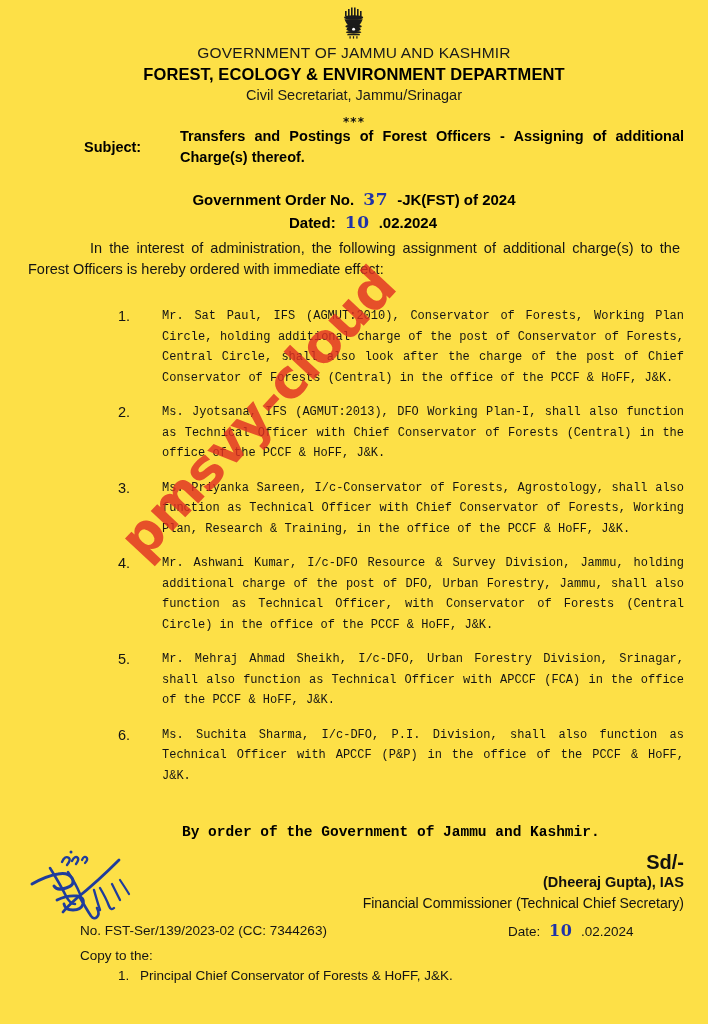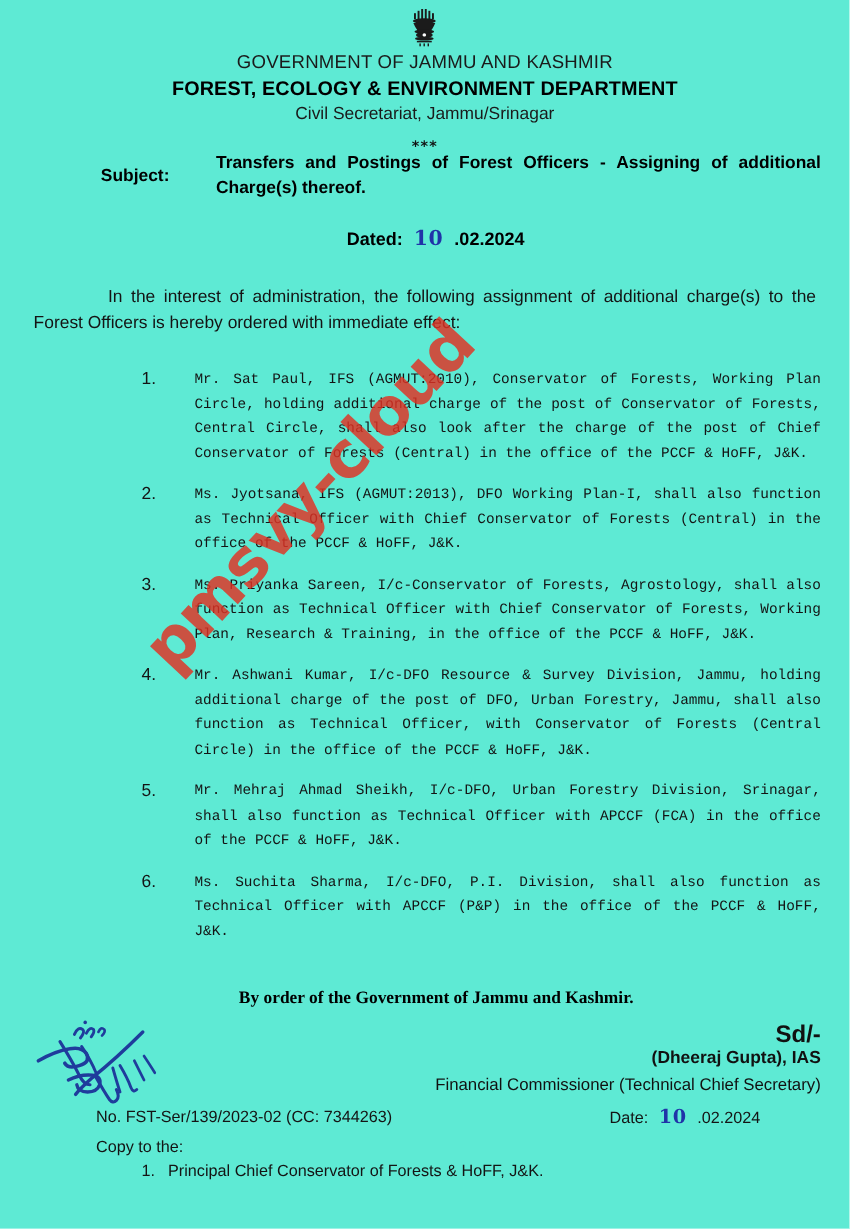--- a/index.html
+++ b/index.html
@@ -4,21 +4,21 @@
 <style>
   html, body {
     margin: 0;
     padding: 0;
     background: #ffffff;
   }
   #page {
     position: relative;
     width: 708px;
     height: 1024px;
-    background: #5eead4;
+    background: #fde047;
     overflow: hidden;
     font-family: "DejaVu Sans", sans-serif;
     color: #111111;
   }
 
   
   .emblem-wrap {
     position: absolute;
     top: 6px;
     left: 0;
@@ -156,22 +156,22 @@
     font-size: 12px;
     line-height: 20.5px;
     text-align: justify;
     color: #141414;
   }
 
   
   .by-order {
     position: absolute;
     top: 824px;
-    left: 199px;
-    font-family: Liberation Serif, serif;
+    left: 182px;
+    font-family: Liberation Mono, monospace;
     font-weight: bold;
     font-size: 14.5px;
     color: #000;
   }
 
   
   .sign-block {
     position: absolute;
     top: 852px;
     left: 300px;
@@ -291,20 +291,25 @@
     <div class="civ-line">Civil Secretariat, Jammu/Srinagar</div>
     <div class="stars">***</div>
   </div>
 
   <div class="subject-row">
     <div class="subject-label">Subject:</div>
     <div class="subject-text">Transfers and Postings of Forest Officers - Assigning of additional Charge(s) thereof.</div>
   </div>
 
   <div class="order-block">
+    <div>
+      <span>Government Order No.</span>
+      <span class="ink">37</span>
+      <span>-JK(FST) of 2024</span>
+    </div>
     <div class="order-line-2">
       <span>Dated:</span>
       <span class="ink">10</span>
       <span>.02.2024</span>
     </div>
   </div>
 
   <div class="intro">In the interest of administration, the following assignment of additional charge(s) to the Forest Officers is hereby ordered with immediate effect:</div>
 
   <div class="list">

